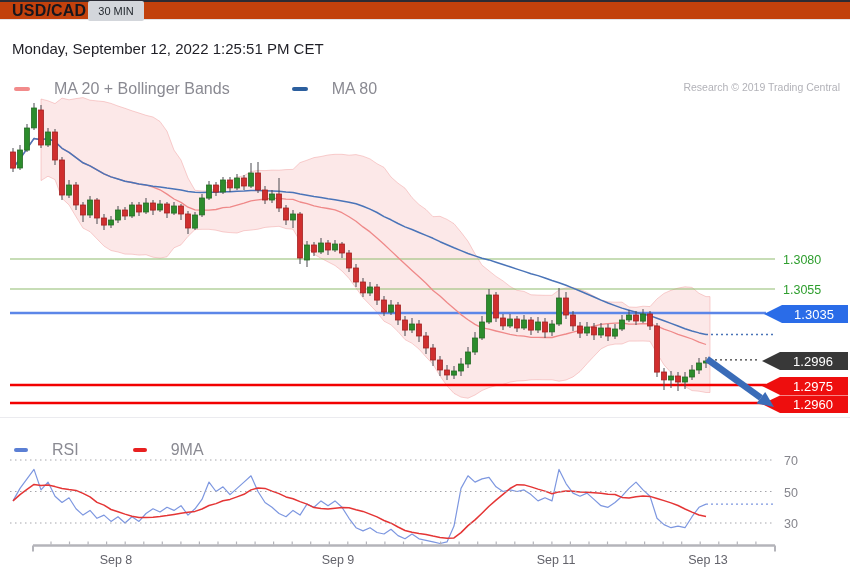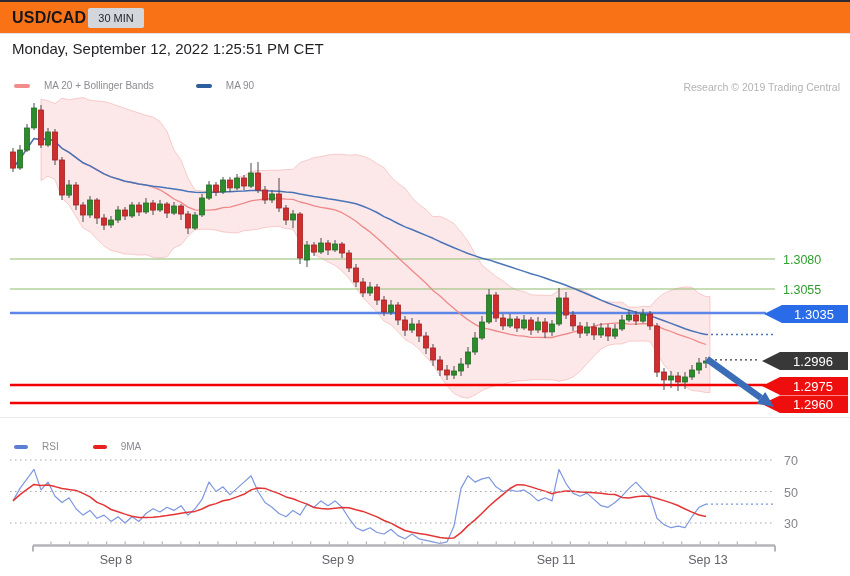--- a/index.html
+++ b/index.html
@@ -1,26 +1,26 @@
 <!DOCTYPE html>
 <html><head>
 <meta charset="utf-8">
 <style>
   html,body{margin:0;padding:0;background:#fff;}
   .page{position:relative;width:850px;height:576px;background:#ffffff;overflow:hidden;
         font-family:"Liberation Sans",sans-serif;border-bottom:1px solid #ececf0;}
-  .hdr{position:absolute;top:0;left:0;right:0;height:34px;background:#f97316;
+  .hdr{position:absolute;top:0;left:0;right:0;height:20px;background:#c2410c;
        border-top:2px solid #2b2b33;border-bottom:1px solid #e3e3e7;
        display:flex;align-items:center;padding-left:12px;box-sizing:border-box;}
   .sym{font-size:16px;font-weight:bold;color:#16161d;letter-spacing:.2px;}
   .tf{margin-left:2px;background:#d3d6db;color:#24292f;font-size:11px;
       padding:4px 10px;border-radius:2px;}
   .dateline{position:absolute;top:40px;left:12px;font-size:15px;color:#1f1f26;}
-  .leg{position:absolute;left:14px;display:flex;align-items:center;gap:14px;
-       font-size:10px;color:#8a8a92;justify-content:space-between;}
+  .leg{position:absolute;left:14px;display:flex;align-items:center;gap:24px;
+       font-size:16px;color:#8a8a92;justify-content:space-between;}
   .leg-main{top:80px;}
   .leg-rsi{top:425px;margin-top:16px;}
   .dash{display:inline-block;width:16px;height:4px;border-radius:2px;}
   .d-ma20{background:#f28b8b;}
   .d-ma50{background:#2c5f9e;}
   .d-rsi{background:#5b7fd4;width:14px;}
   .d-9ma{background:#e82020;width:14px;}
   .leg-gap{width:14px;}
   .research{position:absolute;top:81px;right:10px;font-size:10.5px;color:#b2b2b8;}
   svg{position:absolute;top:0;left:0;}
@@ -40,21 +40,21 @@
     <span class="tf">30 MIN</span>
   </div>
 
   <div class="dateline">Monday, September 12, 2022 1:25:51 PM CET</div>
 
   <div class="leg leg-main">
     <span class="dash d-ma20"></span>
     <span>MA 20 + Bollinger Bands</span>
     <span class="leg-gap"></span>
     <span class="dash d-ma50"></span>
-    <span>MA 90</span>
+    <span>MA 80</span>
   </div>
   <div class="research">Research © 2019 Trading Central</div>
 
   <div class="leg leg-rsi">
     <span class="dash d-rsi"></span>
     <span>RSI</span>
     <span class="leg-gap" style="width:6px;"></span>
     <span class="dash d-9ma"></span>
     <span>9MA</span>
   </div>

